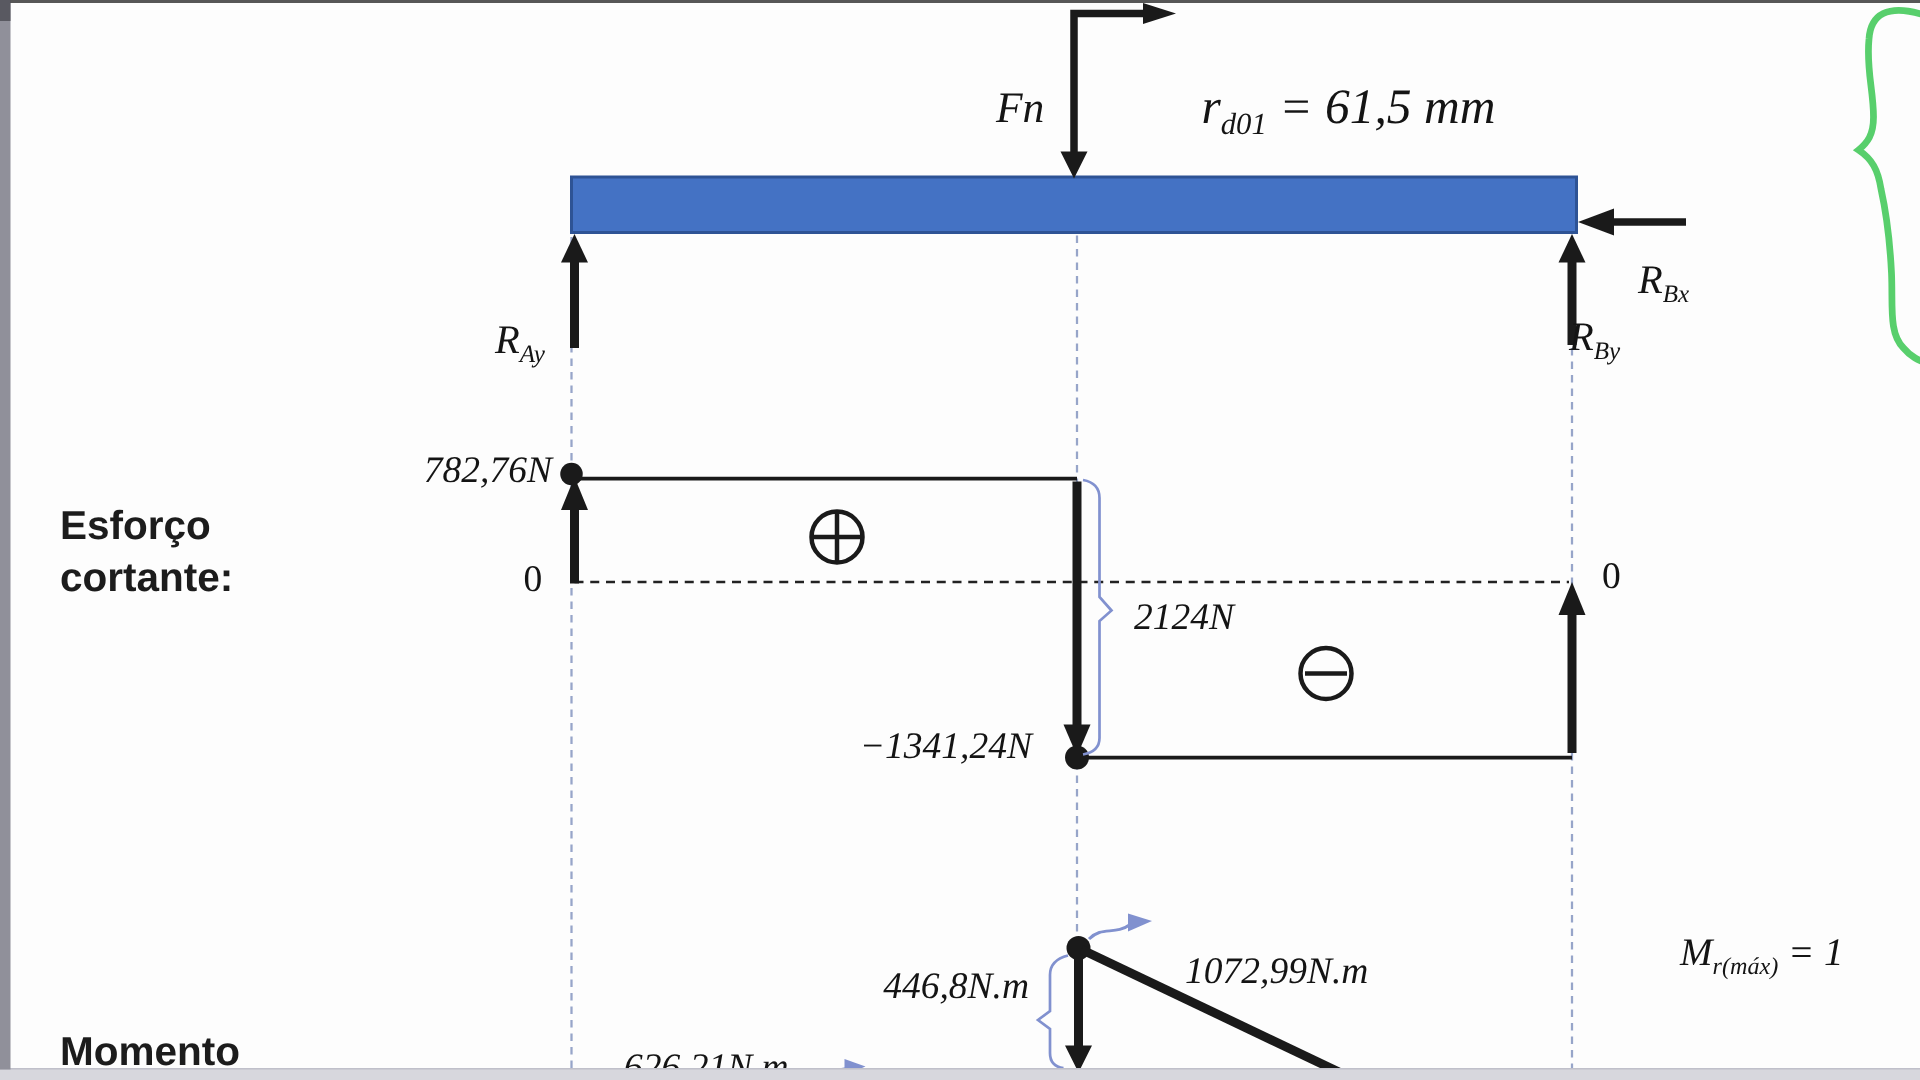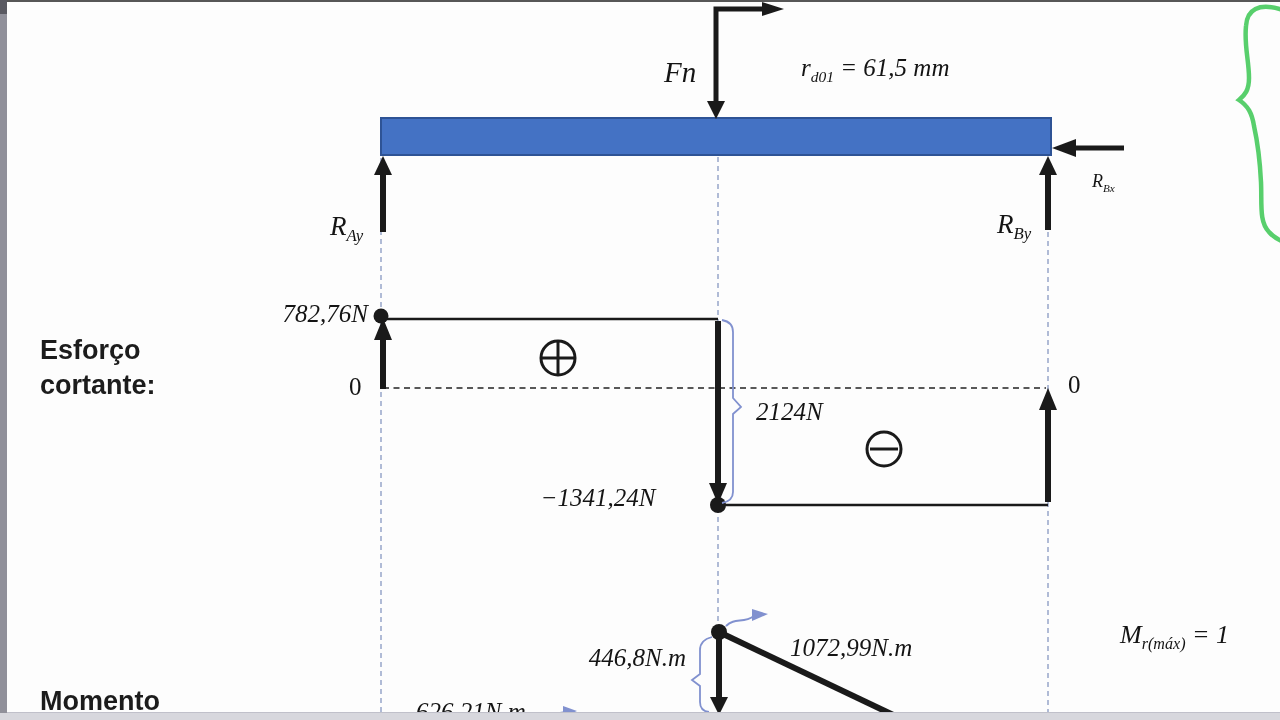--- a/index.html
+++ b/index.html
@@ -103,40 +103,40 @@
     <line x1="721" y1="633" x2="908" y2="722" stroke="#1a1a1a" stroke-width="6"></line>
 
     <path d="M1283,10 C1258,2 1247,10 1246,26 C1244,46 1249,60 1249,78 C1249,90 1245,95 1239,100
              C1248,106 1252,113 1254,126 C1258,144 1260,162 1261,182 C1262,204 1259,222 1269,232
              C1274,238 1279,240 1284,242" fill="none" stroke="#58cf6c" stroke-width="4.5" stroke-linecap="round"></path>
   </svg>
 
   <div class="label txt" style="left:664px; top:56px; font-size:29px;">
     <span>Fn</span>
   </div>
-  <div class="label txt" style="left:801px; top:54px; font-size:25px;font-family:Liberation Serif, serif;">
+  <div class="label txt" style="left:801px; top:54px; font-size:33px;font-family:Liberation Serif, serif;">
     <span>r</span><sub>d01</sub><span> = 61,5 mm</span>
   </div>
   <div class="label txt" style="left:330px; top:211px; font-size:27px;">
     <span>R</span><sub>Ay</sub>
   </div>
-  <div class="label txt" style="left:997px; top:209px; font-size:27px;">
+  <div class="label txt" style="left:1046px; top:209px; font-size:27px;">
     <span>R</span><sub>By</sub>
   </div>
-  <div class="label txt" style="left:1092px; top:171px; font-size:18px;text-align:center;">
+  <div class="label txt" style="left:1092px; top:171px; font-size:27px;text-align:center;">
     <span>R</span><sub>Bx</sub>
   </div>
 
   <div class="sans prelines txt" style="left:40px; top:333px; font-size:27px; line-height:35px;">Esforço
 cortante:</div>
 
   <div class="label txt" style="left:248px; top:300px; width:120px; text-align:right; font-size:25px;">782,76N</div>
   <div class="label upright txt" style="left:349px; top:373px; font-size:25px;">0</div>
   <div class="label upright txt" style="left:1068px; top:371px; font-size:25px;">0</div>
-  <div class="label txt" style="left:523px; top:484px; width:150px; text-align:center; font-size:25px;">−1341,24N</div>
+  <div class="label txt" style="left:538px; top:484px; width:150px; text-align:right; font-size:25px;">−1341,24N</div>
   <div class="label txt" style="left:756px; top:398px; font-size:25px;">2124N</div>
 
   <div class="sans txt" style="left:40px; top:686px; font-size:27px;">Momento</div>
   <div class="label txt" style="left:790px; top:634px; font-size:25px;">1072,99N.m</div>
   <div class="label txt" style="left:546px; top:644px; width:140px; text-align:right; font-size:25px;">446,8N.m</div>
   <div class="label txt" style="left:416px; top:698px; font-size:25px;">626,21N.m</div>
   <div class="label txt" style="left:1120px; top:620px; font-size:26px;">
     <span>M</span><sub>r(máx)</sub><span> = 1</span>
   </div>
 

